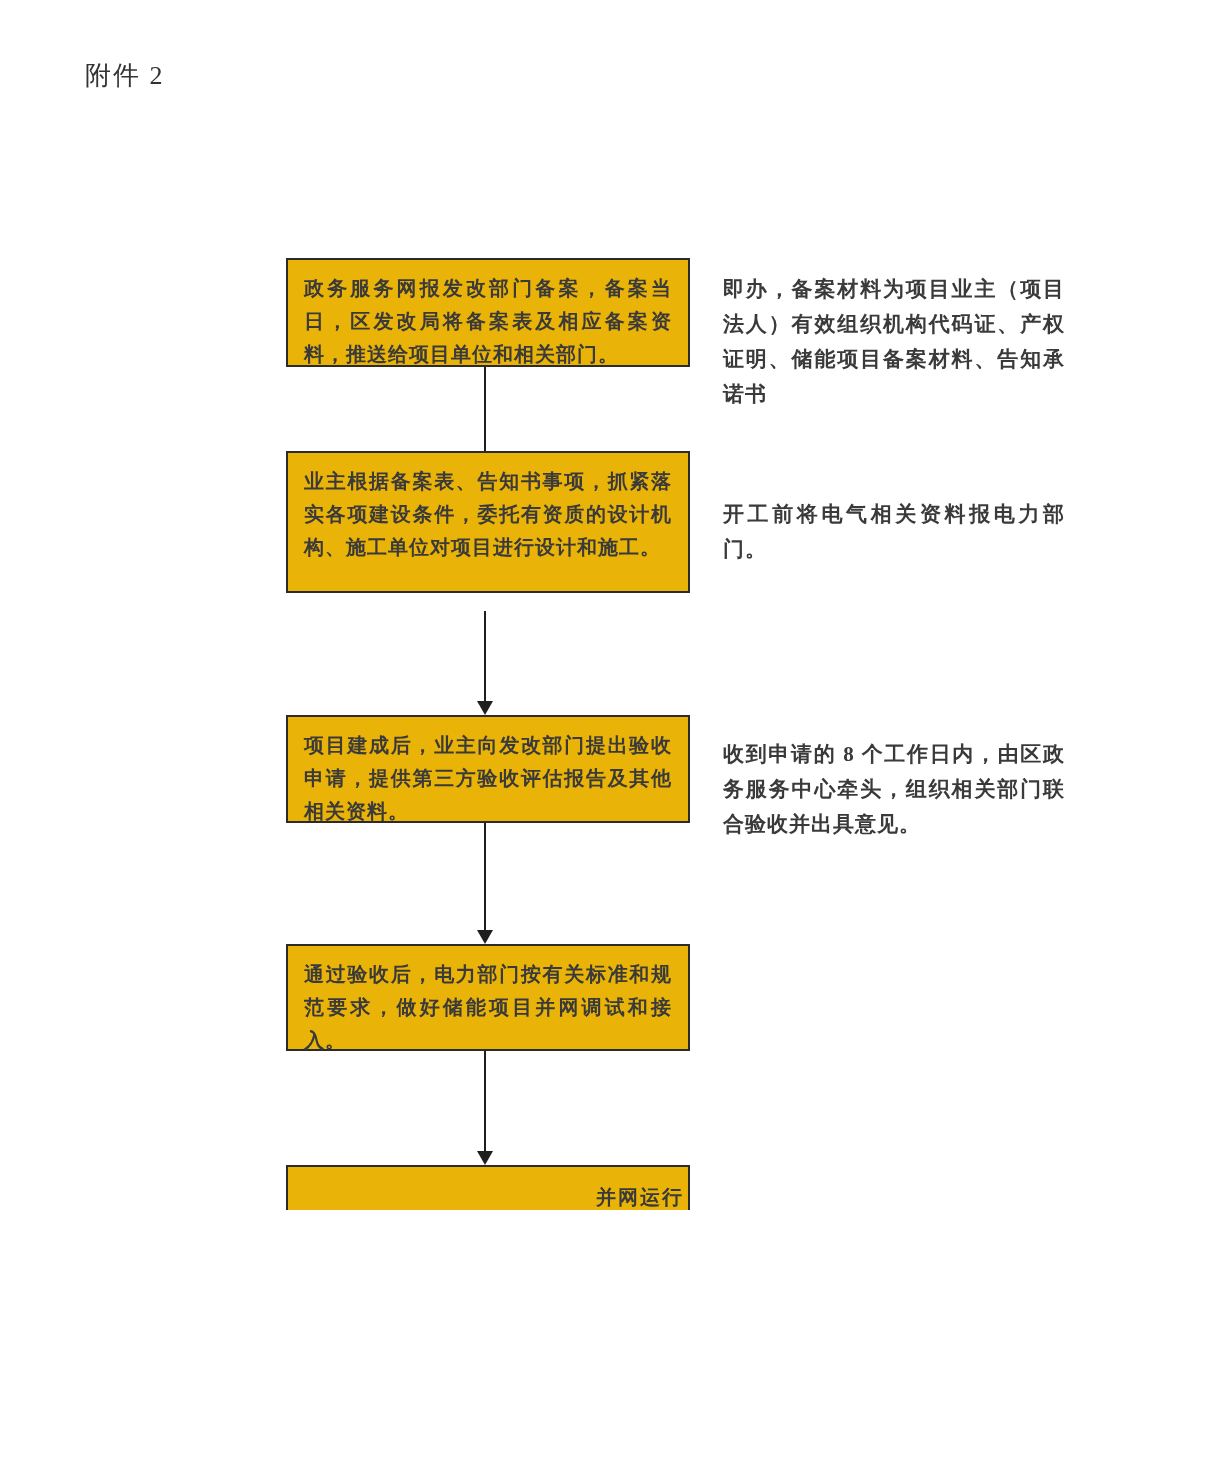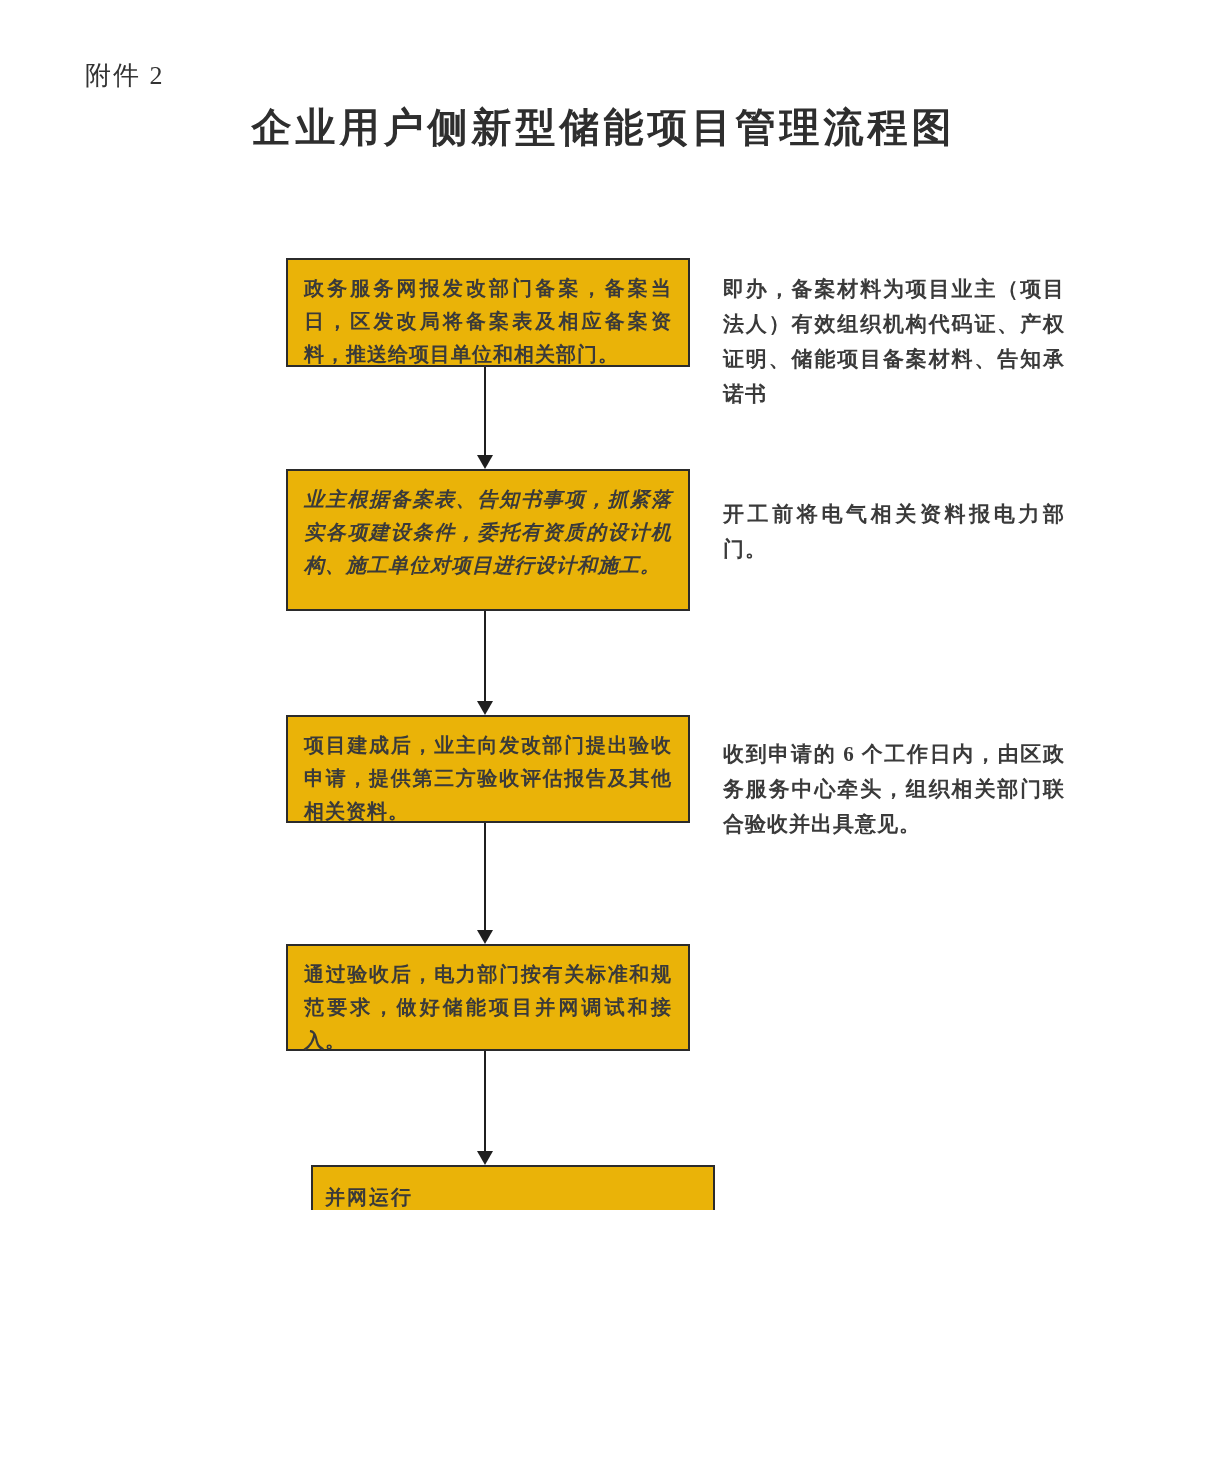--- a/index.html
+++ b/index.html
@@ -45,33 +45,32 @@
     background: #eab308;
     padding: 12px 16px;
     font-size: 20px;
     font-weight: bold;
     line-height: 33px;
     letter-spacing: 1px;
     text-align: justify;
     color: #3a3a3a;
   }
   .box1 { top: 258px; height: 109px; }
-  .box2 { top: 469px; height: 142px; font-style: italic; }
+  .box2 { top: 451px; height: 142px; }
   .box3 { top: 715px; height: 108px; }
   .box4 { top: 944px; height: 107px; }
   .box5 {
     top: 1165px;
     height: 65px;
     text-align: center;
-    padding: 12px;
+    padding: 4px;
     display: flex;
     align-items: center;
-    justify-content: flex-start;
+    justify-content: flex-end;
     letter-spacing: 2px;
-    margin-left: 25px;
   }
   .arrow {
     position: absolute;
     left: 477px;
     width: 16px;
   }
   .a1 { top: 367px; height: 102px; }
   .a2 { top: 611px; height: 104px; }
   .a3 { top: 823px; height: 121px; }
   .a4 { top: 1051px; height: 114px; }
@@ -128,21 +127,20 @@
     letter-spacing: 0;
   }
 </style>
 </head>
 <body>
 
 <div class="page">
 
   <div class="attachment">附件 2</div>
 
-  <h1 class="title">企业用户侧新型储能项目管理流程图</h1>
 
   <div class="flow-box box1">
     <span>政务服务网报发改部门备案，备案当日，区发改局将备案表及相应备案资料，推送给项目单位和相关部门。</span>
   </div>
 
   <div class="arrow a1">
     <div class="shaft"></div>
     <div class="head"></div>
   </div>
 
@@ -174,20 +172,20 @@
   </div>
 
   <div class="flow-box box5">
     <span>并网运行</span>
   </div>
 
   <div class="note n2">开工前将电气相关资料报电力部门。</div>
 
   <div class="note n1">即办，备案材料为项目业主（项目法人）有效组织机构代码证、产权证明、储能项目备案材料、告知承诺书</div>
 
-  <div class="note n3">收到申请的 6 个工作日内，由区政务服务中心牵头，组织相关部门联合验收并出具意见。</div>
+  <div class="note n3">收到申请的 8 个工作日内，由区政务服务中心牵头，组织相关部门联合验收并出具意见。</div>
 
 
   <div class="logo">
     <span class="logo-en" style="color: rgb(226, 0, 26);">ESCN</span><span class="logo-cn" style="color: rgb(226, 0, 26);">中国储能网</span>
   </div>
 
 </div>
 
 </body></html>

